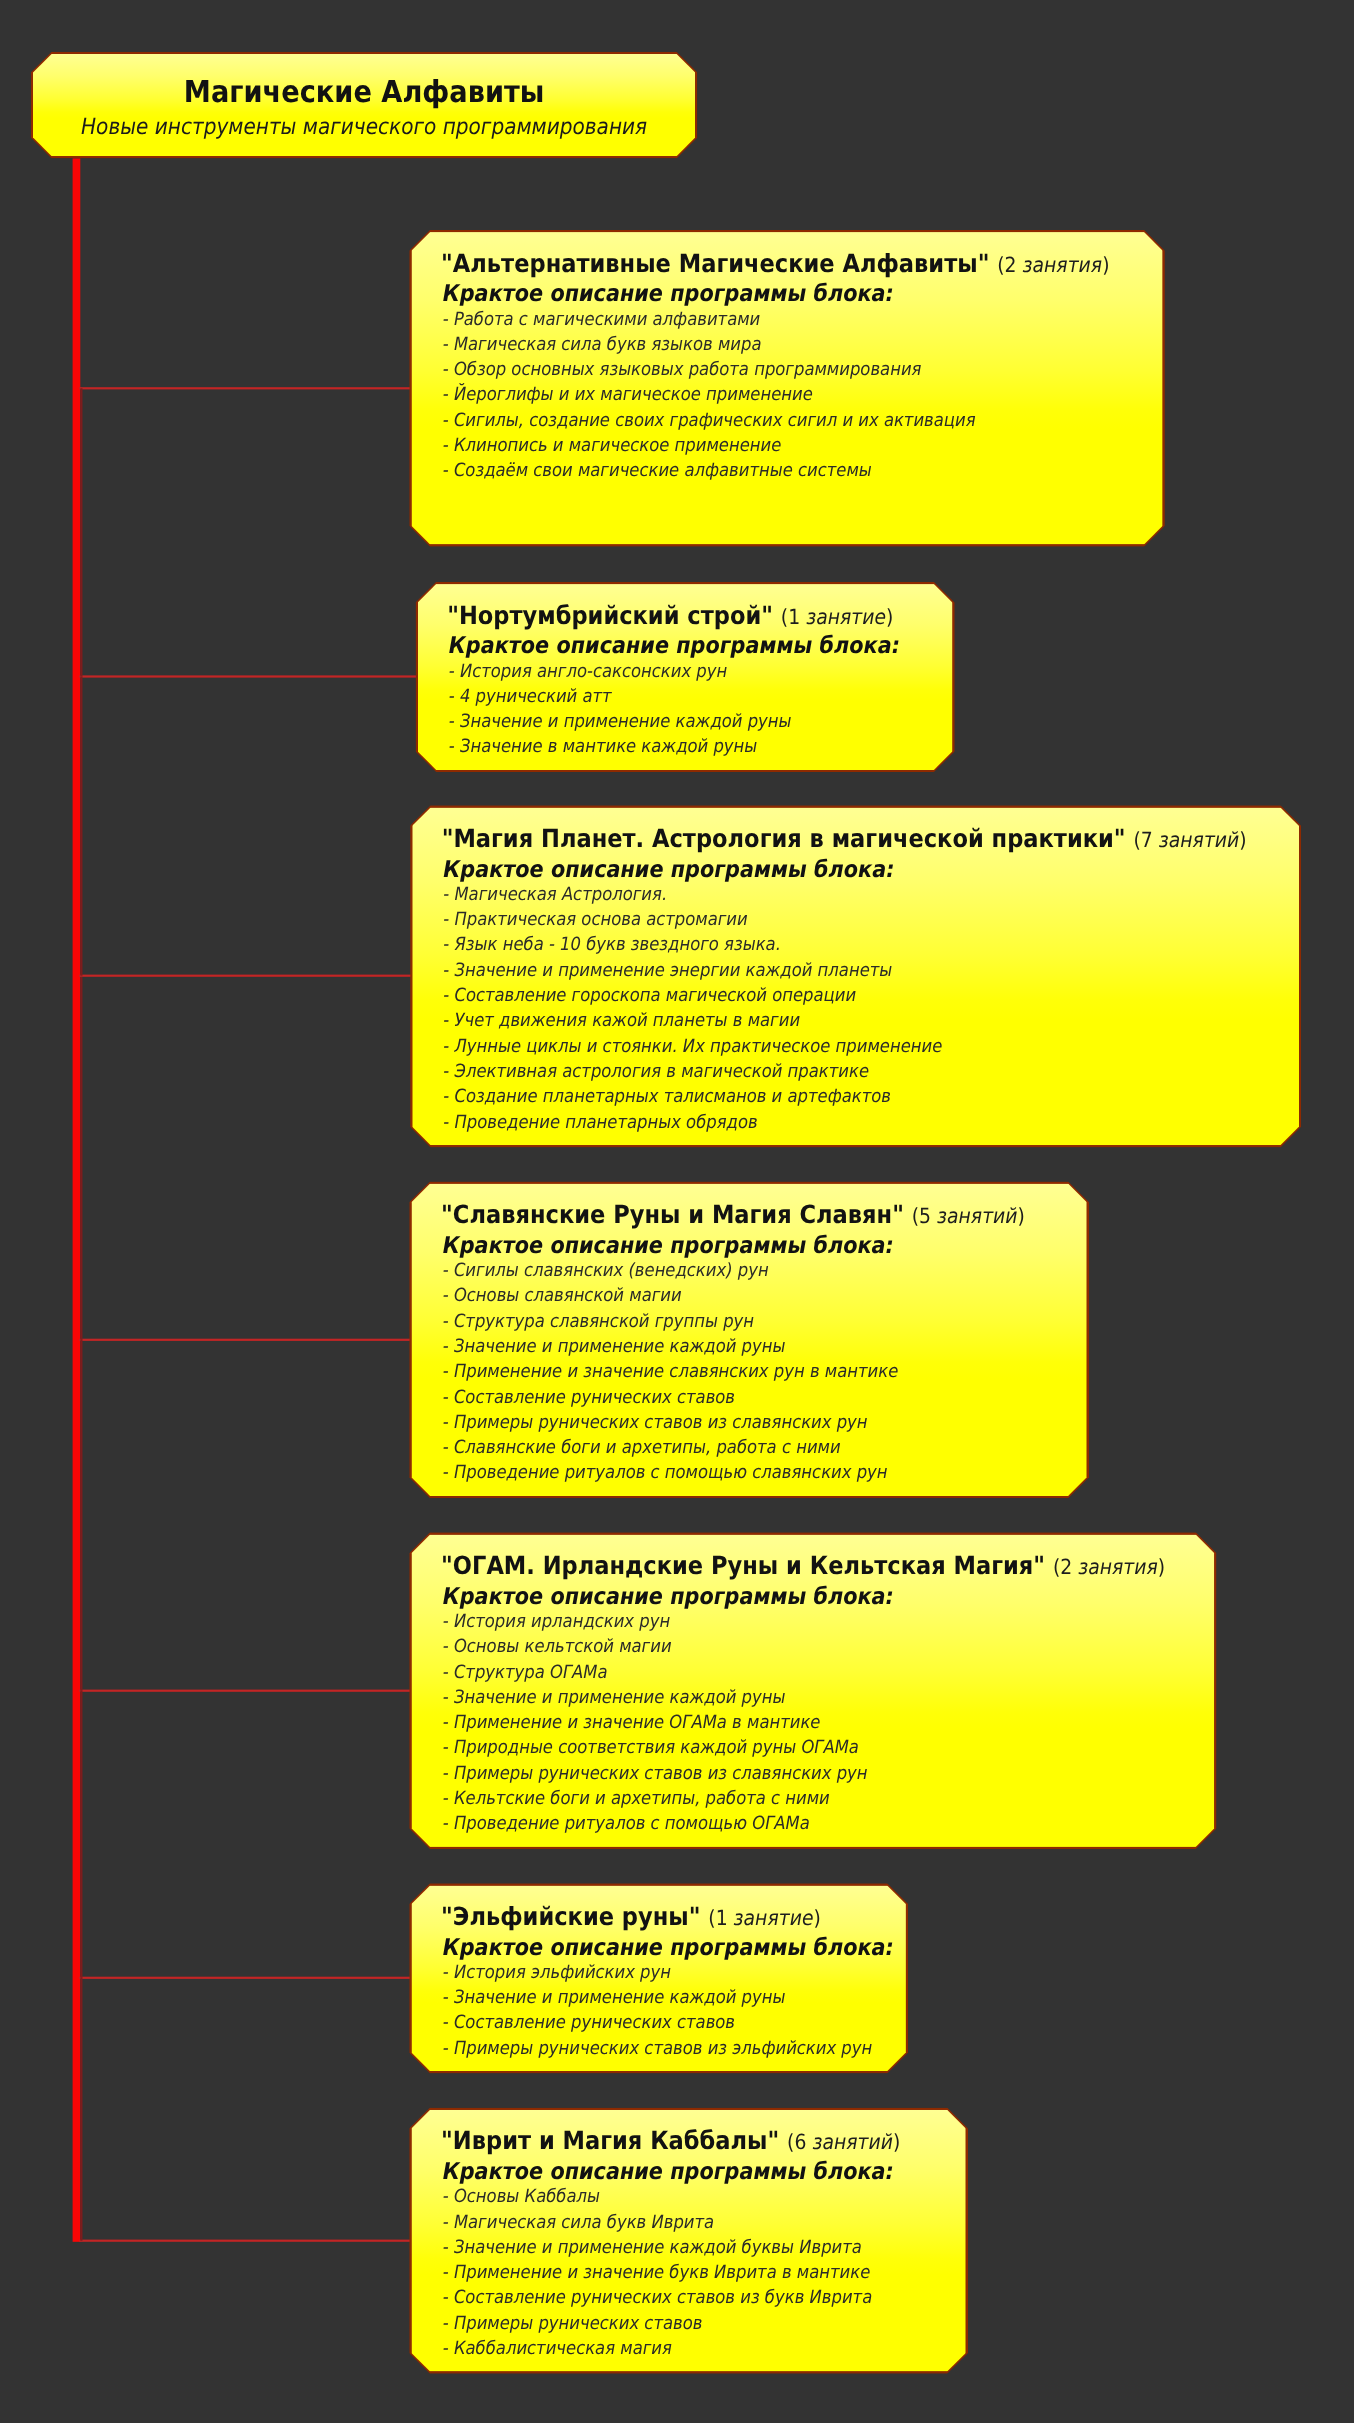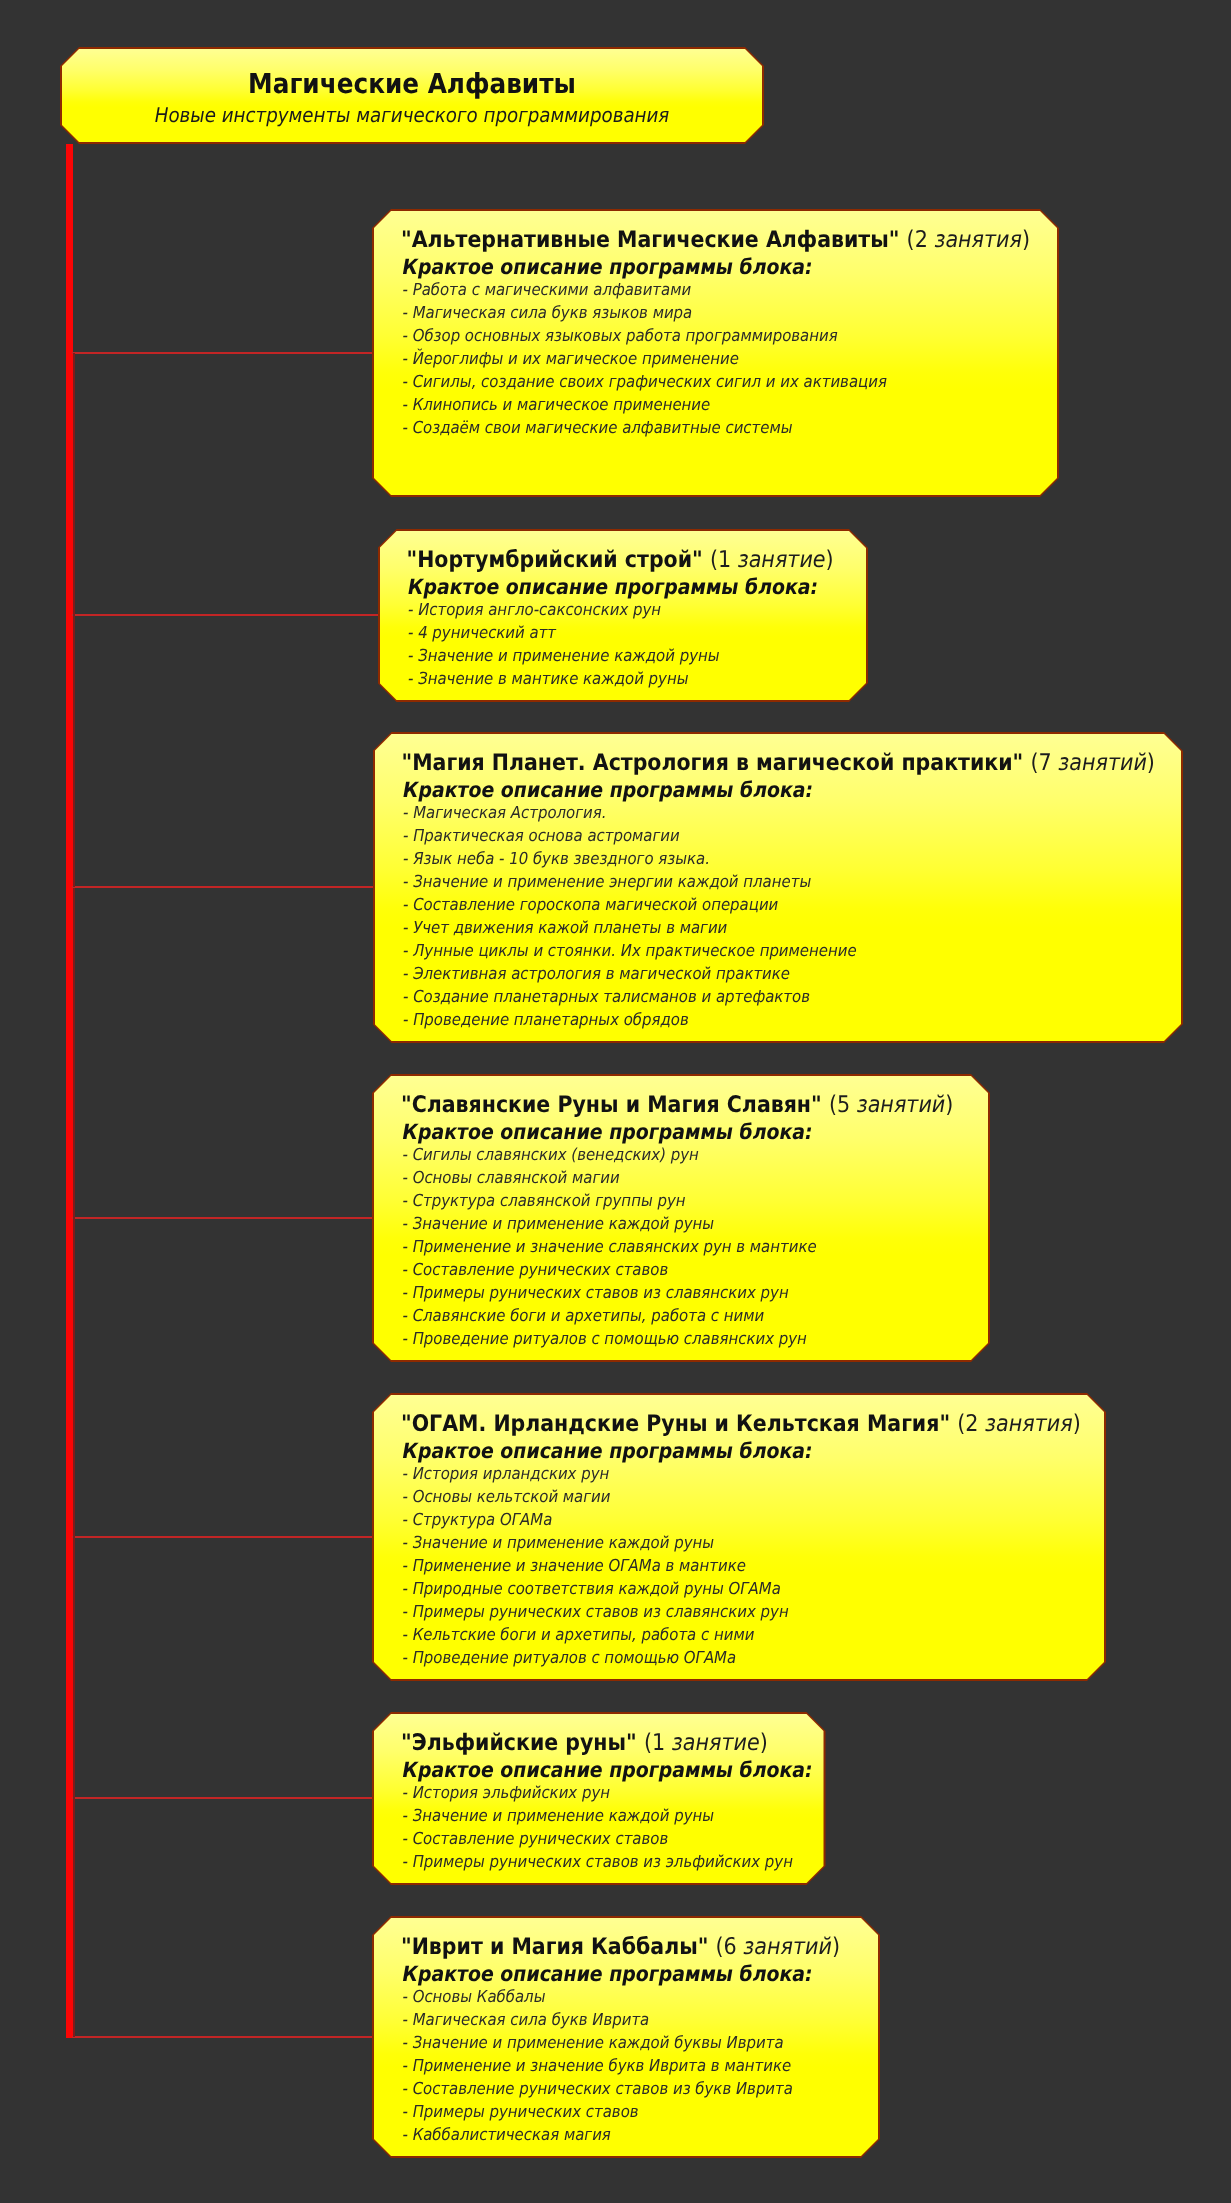--- a/index.html
+++ b/index.html
@@ -45,21 +45,21 @@
     color:#1b1b1b;
   }
 
   
   .blk-title {
     position:absolute; left:27px; top:0;
     font-weight:bold; font-size:22.8px;
     line-height:58.4px;            
     color:#121212; white-space:nowrap;
   }
-  .blk-count { font-weight:normal; font-style:italic; font-size:23px; color:#1d1d1d; }
+  .blk-count { font-weight:normal; font-style:italic; font-size:19px; color:#1d1d1d; }
   .blk-count .cnt-p { font-style:normal; }
   .blk-label {
     position:absolute; left:28.5px; top:45px;
     font-weight:bold; font-style:italic; font-size:21px; line-height:22px;
     color:#121212; white-space:nowrap;
   }
   .blk-list {
     position:absolute; left:28.5px; top:66.9px;
     list-style:none; margin:0; padding:0;
   }
@@ -81,21 +81,21 @@
   <div class="branch-drop" style="left:73.0px;top:615.4px;height:272.1px;"></div>
   <div class="branch" style="left:72.0px;top:1216.9px;width:301.0px;"></div>
   <div class="branch-drop" style="left:73.0px;top:887.5px;height:330.5px;"></div>
   <div class="branch" style="left:72.0px;top:1535.9px;width:301.0px;"></div>
   <div class="branch-drop" style="left:73.0px;top:1218.0px;height:319.0px;"></div>
   <div class="branch" style="left:72.0px;top:1797.3px;width:301.0px;"></div>
   <div class="branch-drop" style="left:73.0px;top:1537.0px;height:261.4px;"></div>
   <div class="branch" style="left:72.0px;top:2035.9px;width:301.0px;"></div>
   <div class="branch-drop" style="left:73.0px;top:1798.4px;height:238.6px;"></div>
 
-  <div class="node head" style="left:60px;top:47px;width:704px;height:97px;">
+  <div class="node head" style="left:28px;top:47px;width:606px;height:97px;">
     <div class="face">
       <div class="head-title">Магические Алфавиты</div>
       <div class="head-sub">Новые инструменты магического программирования</div>
     </div>
   </div>
 
   <div class="node" style="left:372.0px;top:209.0px;width:687.0px;height:288.0px;">
     <div class="face">
       <div class="blk-title"><span>"Альтернативные Магические Алфавиты"</span> <span class="blk-count"><span class="cnt-p">(2 </span><span class="cnt-w">занятия</span><span class="cnt-p">)</span></span></div>
       <div class="blk-label">Крактое описание программы блока:</div>

